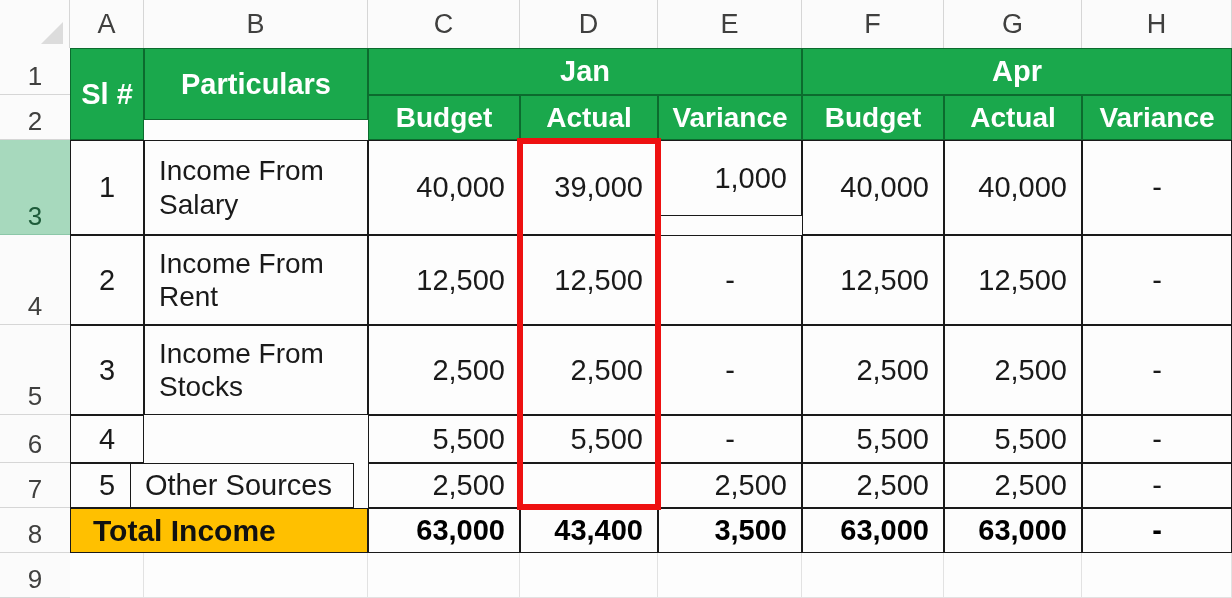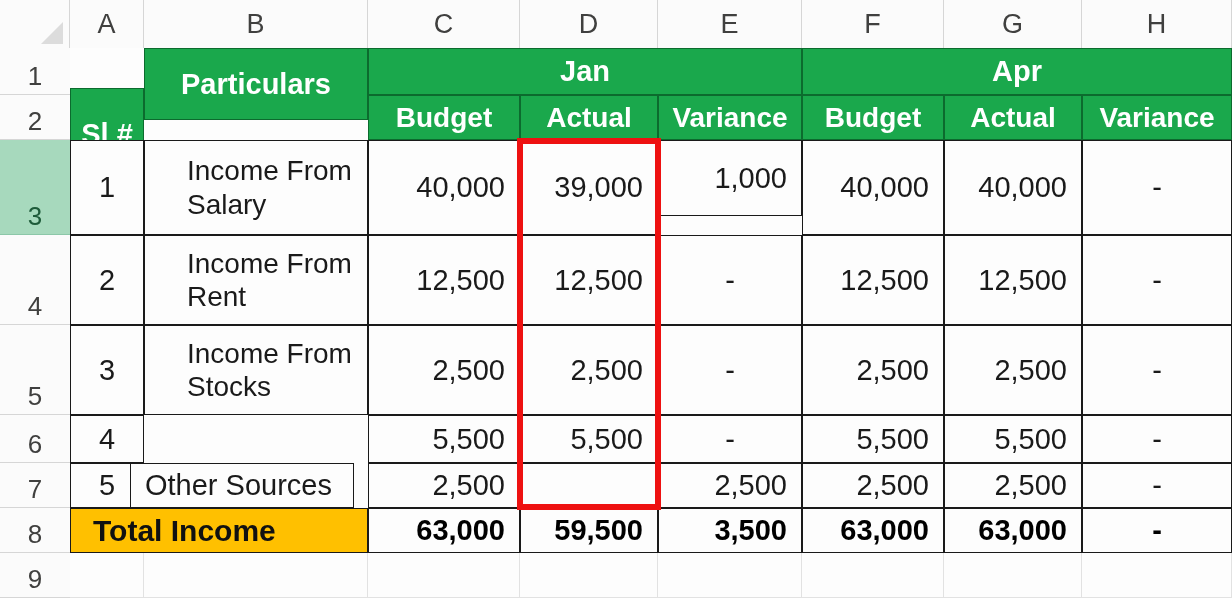--- a/index.html
+++ b/index.html
@@ -124,21 +124,20 @@
   .data.wrap {
     display: block;
     padding: 0 0 0 14px;
     line-height: 1.18;
     font-size: 28px;
   }
   .data.wrap .inner {
     height: 100%;
     display: flex;
     align-items: center;
-    margin-left: 28px;
   }
 
   
   .total-label {
     background: #ffc000;
     color: #111111;
     font-weight: bold;
     font-size: 30px;
     border: 1px solid #1a1a1a;
     justify-content: flex-start;
@@ -202,21 +201,21 @@
 
     <div class="cell blank" style="left:0px;   top:505px; width:74px;  height:45px;"></div>
     <div class="cell blank" style="left:74px;  top:505px; width:224px; height:45px;"></div>
     <div class="cell blank" style="left:298px; top:505px; width:152px; height:45px;"></div>
     <div class="cell blank" style="left:450px; top:505px; width:138px; height:45px;"></div>
     <div class="cell blank" style="left:588px; top:505px; width:144px; height:45px;"></div>
     <div class="cell blank" style="left:732px; top:505px; width:142px; height:45px;"></div>
     <div class="cell blank" style="left:874px; top:505px; width:138px; height:45px;"></div>
     <div class="cell blank" style="left:1012px;top:505px; width:150px; height:45px;"></div>
 
-    <div class="cell hdr" style="left:0px; top:0px; width:74px; height:92px;margin-top:40px;">Sl #</div>
+    <div class="cell hdr" style="left:0px; top:0px; width:74px; height:92px;">Sl #</div>
 
     <div class="cell hdr" style="left:74px; top:0px; width:224px; height:72px;">Particulars</div>
 
     <div class="cell hdr" style="left:298px; top:0px; width:434px; height:47px;">Jan</div>
     <div class="cell hdr" style="left:732px; top:0px; width:430px; height:47px;">Apr</div>
 
     <div class="cell hdr sub" style="left:298px; top:47px; width:152px; height:45px;">Budget</div>
     <div class="cell hdr sub" style="left:450px; top:47px; width:138px; height:45px;">Actual</div>
     <div class="cell hdr sub" style="left:588px; top:47px; width:144px; height:45px;">Variance</div>
     <div class="cell hdr sub" style="left:732px; top:47px; width:142px; height:45px;">Budget</div>
@@ -268,21 +267,21 @@
     <div class="cell data left" style="left:60px;  top:415px; width:224px; height:45px;">Other Sources</div>
     <div class="cell data right" style="left:298px; top:415px; width:152px; height:45px;">2,500</div>
     <div class="cell data right" style="left:450px; top:415px; width:138px; height:45px;"></div>
     <div class="cell data right" style="left:588px; top:415px; width:144px; height:45px;">2,500</div>
     <div class="cell data right" style="left:732px; top:415px; width:142px; height:45px;">2,500</div>
     <div class="cell data right" style="left:874px; top:415px; width:138px; height:45px;">2,500</div>
     <div class="cell data center" style="left:1012px;top:415px; width:150px; height:45px;">-</div>
 
     <div class="cell total-label" style="left:0px;   top:460px; width:298px; height:45px;">Total Income</div>
     <div class="cell total-val right" style="left:298px; top:460px; width:152px; height:45px;">63,000</div>
-    <div class="cell total-val right" style="left:450px; top:460px; width:138px; height:45px;">59,500</div>
+    <div class="cell total-val right" style="left:450px; top:460px; width:138px; height:45px;">43,400</div>
     <div class="cell total-val right" style="left:588px; top:460px; width:144px; height:45px;">3,500</div>
     <div class="cell total-val right" style="left:732px; top:460px; width:142px; height:45px;">63,000</div>
     <div class="cell total-val right" style="left:874px; top:460px; width:138px; height:45px;">63,000</div>
     <div class="cell total-val center" style="left:1012px;top:460px; width:150px; height:45px;">-</div>
 
     <div id="red-box" style="left:447px; top:90px; width:144px; height:372px;"></div>
 
   </div>
 </div>
 

